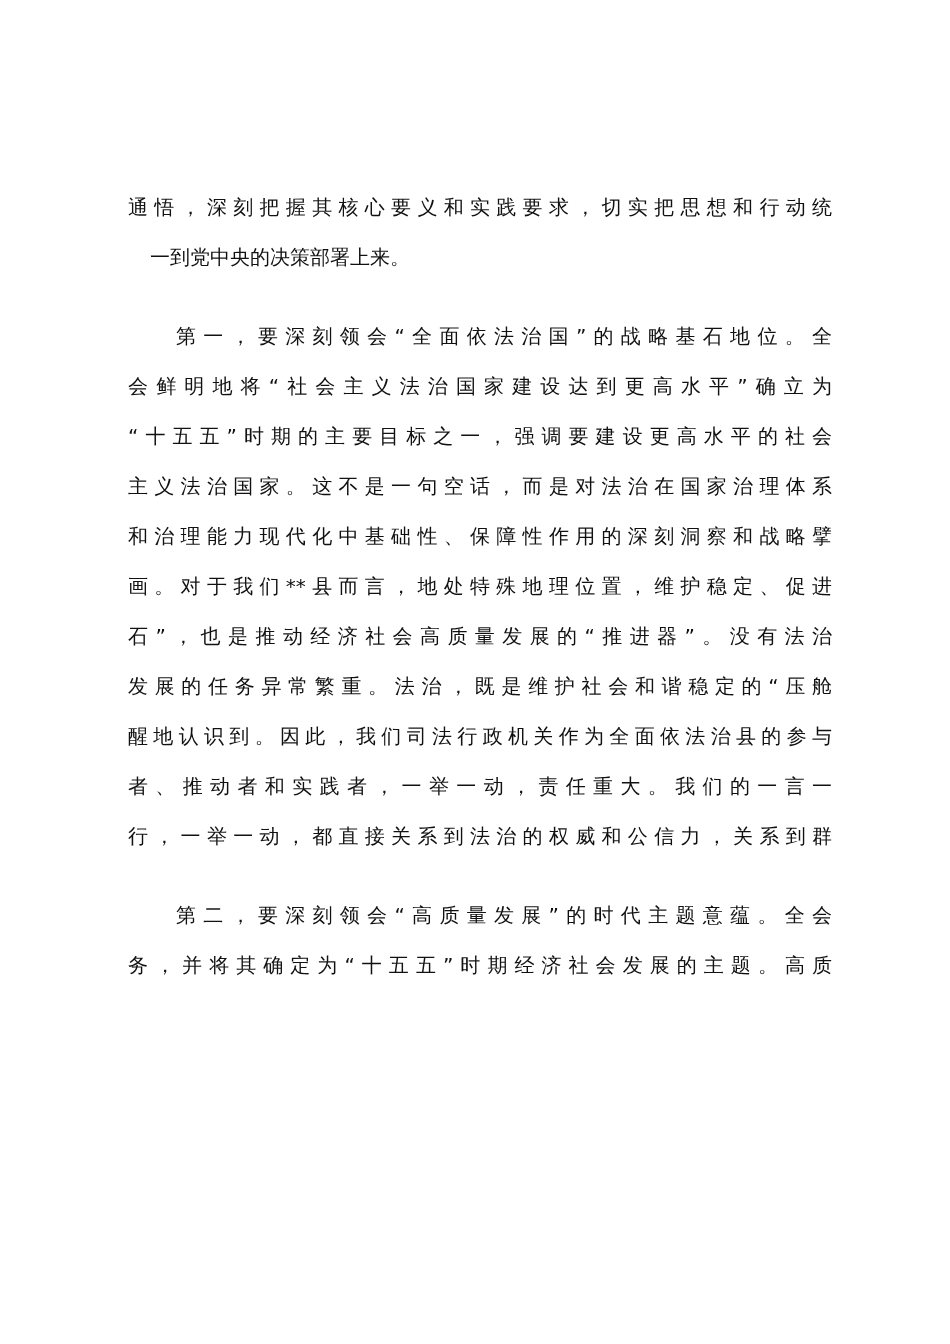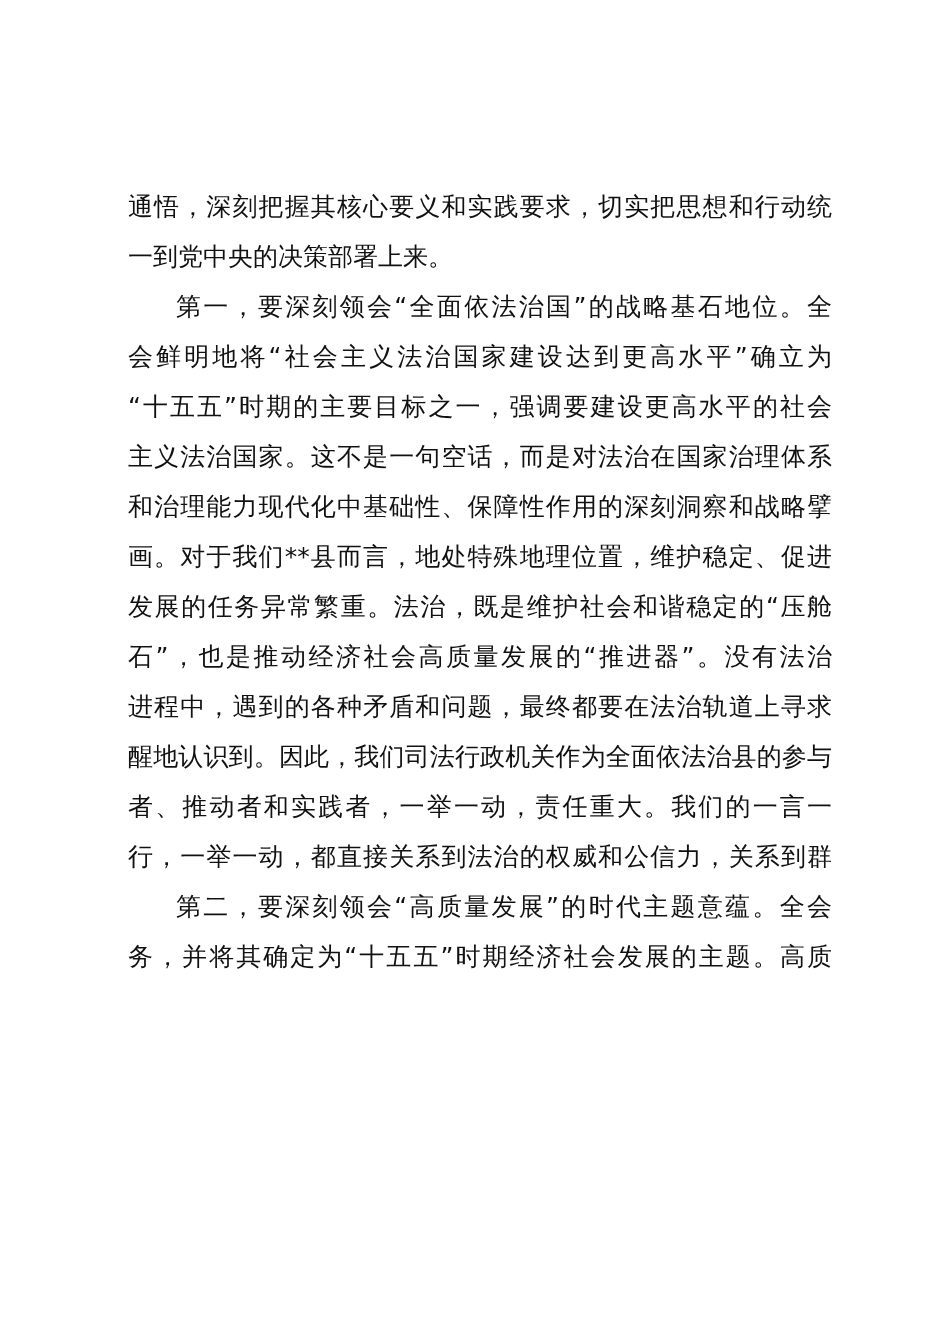--- a/index.html
+++ b/index.html
@@ -17,53 +17,54 @@
     }
     .page {
       position: absolute;
       left: 128px;
       top: 182px;
       width: 704px;
     }
     .line {
       height: 50px;
       line-height: 50px;
-      font-size: 25px;
+      font-size: 20px;
       white-space: nowrap;
       text-align: justify;
       text-align-last: justify;
       letter-spacing: 0;
     }
     .line.last {
       text-align-last: left;
+      margin-left: 22px;
     }
     .line.indent {
       padding-left: 48px;
+      margin-top: 29px;
     }
   </style>
 </head>
 <body>
 
 <div class="page">
 
   <div>
     <div class="line">通悟，深刻把握其核心要义和实践要求，切实把思想和行动统</div>
     <div class="line last">一到党中央的决策部署上来。</div>
   </div>
 
   <div>
     <div class="line indent">第一，要深刻领会“全面依法治国”的战略基石地位。全</div>
     <div class="line">会鲜明地将“社会主义法治国家建设达到更高水平”确立为</div>
     <div class="line">“十五五”时期的主要目标之一，强调要建设更高水平的社会</div>
     <div class="line">主义法治国家。这不是一句空话，而是对法治在国家治理体系</div>
     <div class="line">和治理能力现代化中基础性、保障性作用的深刻洞察和战略擘</div>
     <div class="line">画。对于我们**县而言，地处特殊地理位置，维护稳定、促进</div>
+    <div class="line">石”，也是推动经济社会高质量发展的“推进器”。没有法治</div>
     <div class="line">发展的任务异常繁重。法治，既是维护社会和谐稳定的“压舱</div>
-    <div class="line">石”，也是推动经济社会高质量发展的“推进器”。没有法治</div>
-    <div class="line">进程中，遇到的各种矛盾和问题，最终都要在法治轨道上寻求</div>
     <div class="line">醒地认识到。因此，我们司法行政机关作为全面依法治县的参与</div>
     <div class="line">者、推动者和实践者，一举一动，责任重大。我们的一言一</div>
     <div class="line">行，一举一动，都直接关系到法治的权威和公信力，关系到群</div>
   </div>
 
   <div>
     <div class="line indent">第二，要深刻领会“高质量发展”的时代主题意蕴。全会</div>
     <div class="line">务，并将其确定为“十五五”时期经济社会发展的主题。高质</div>
   </div>
 

